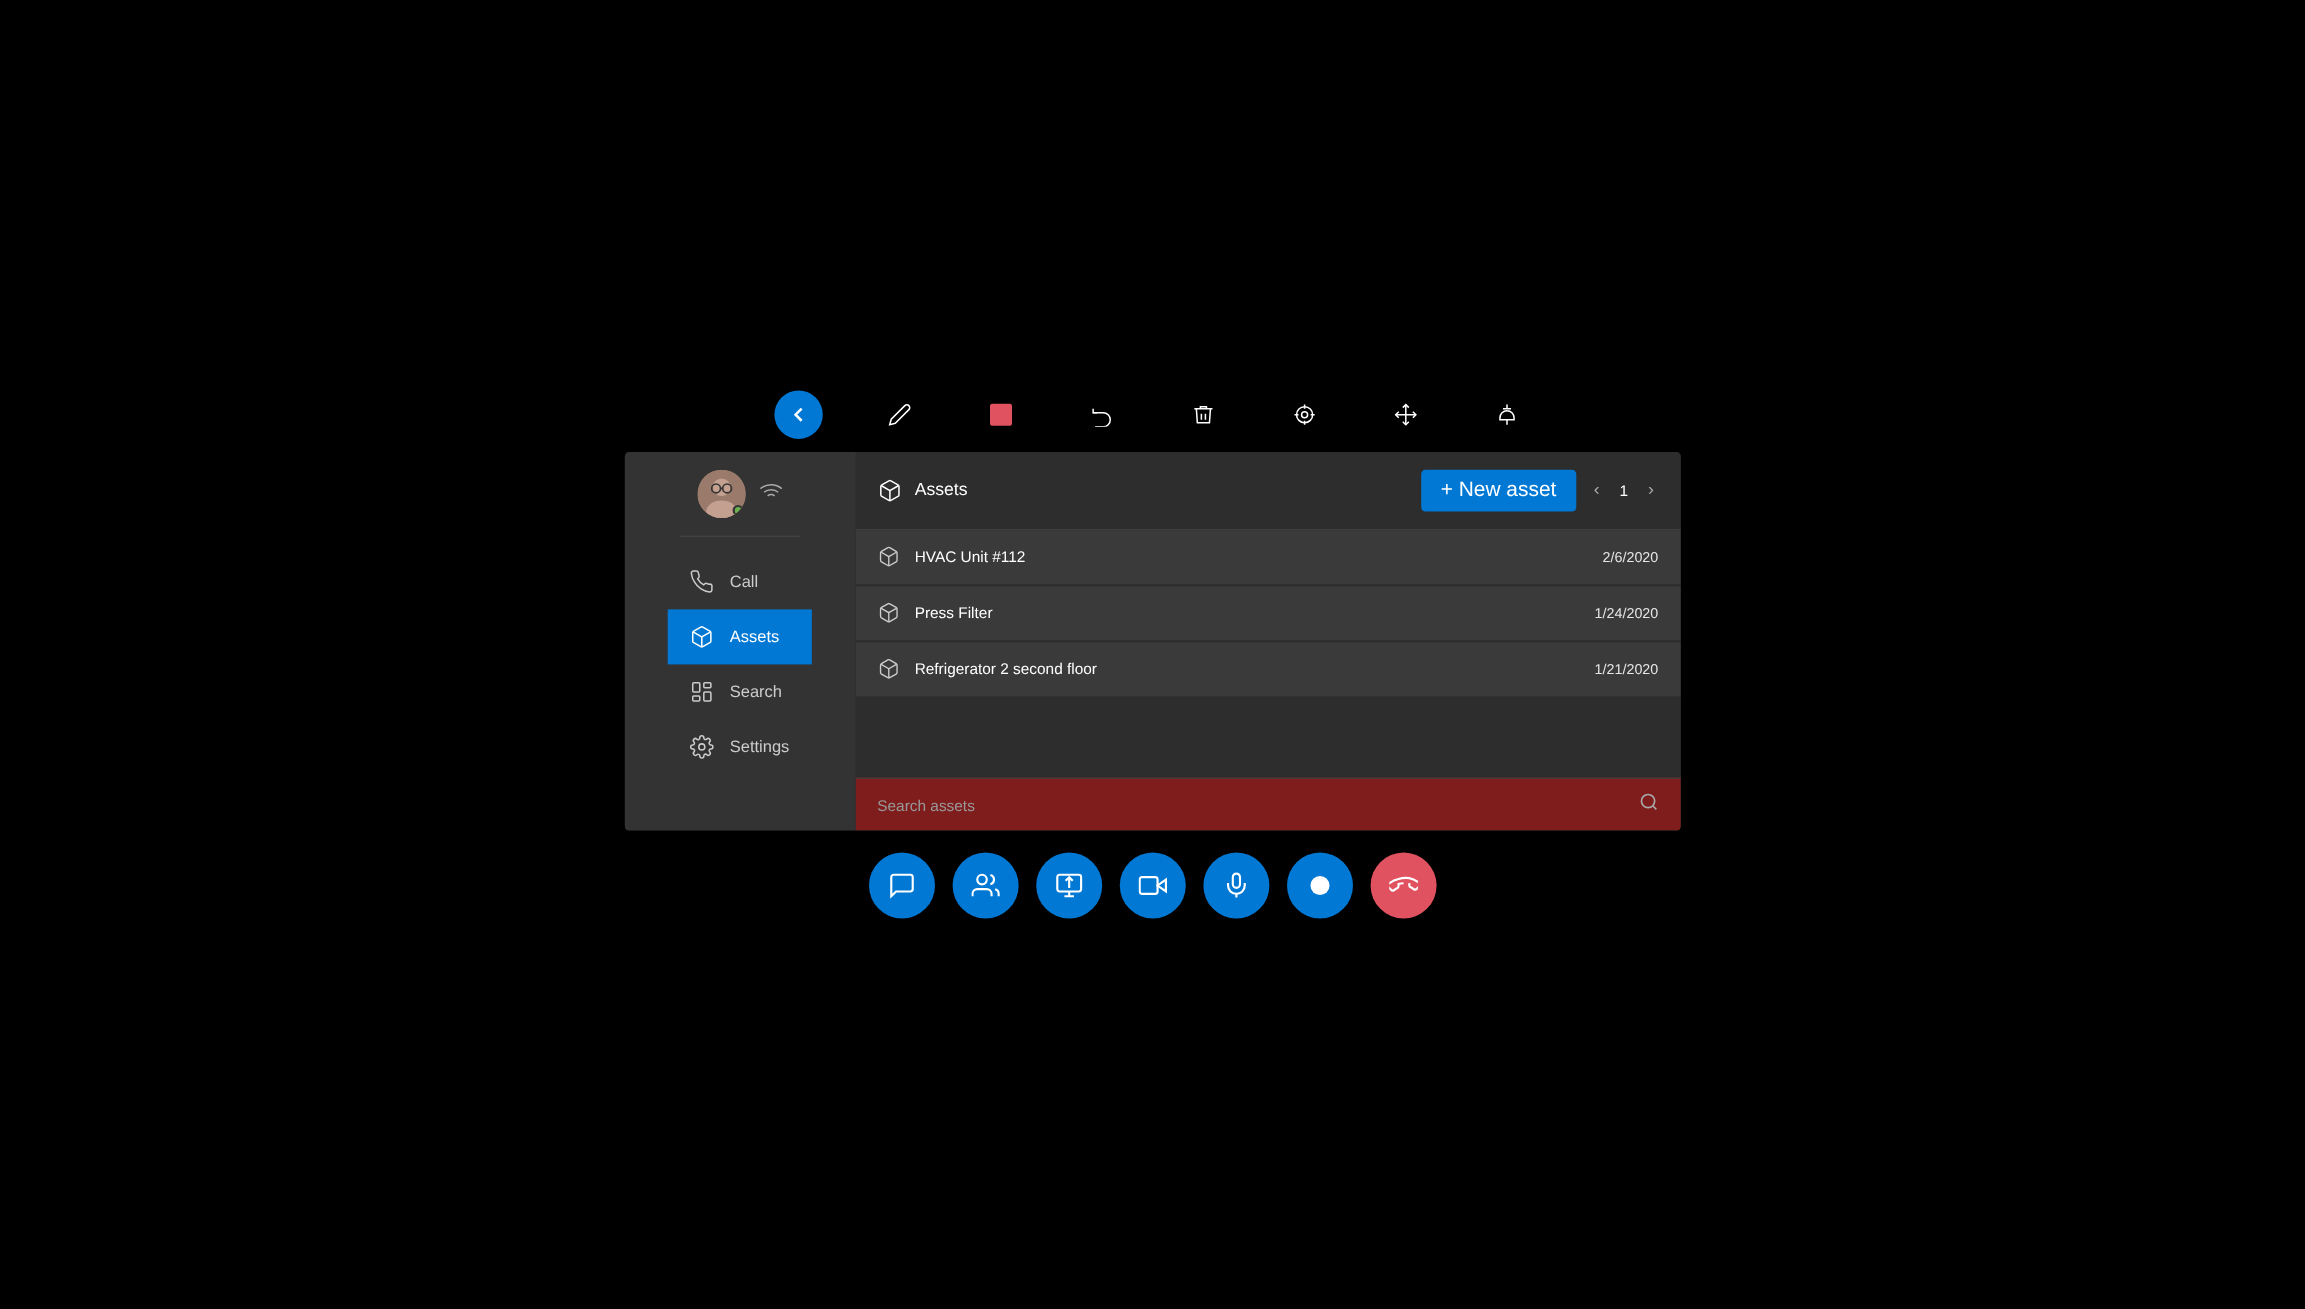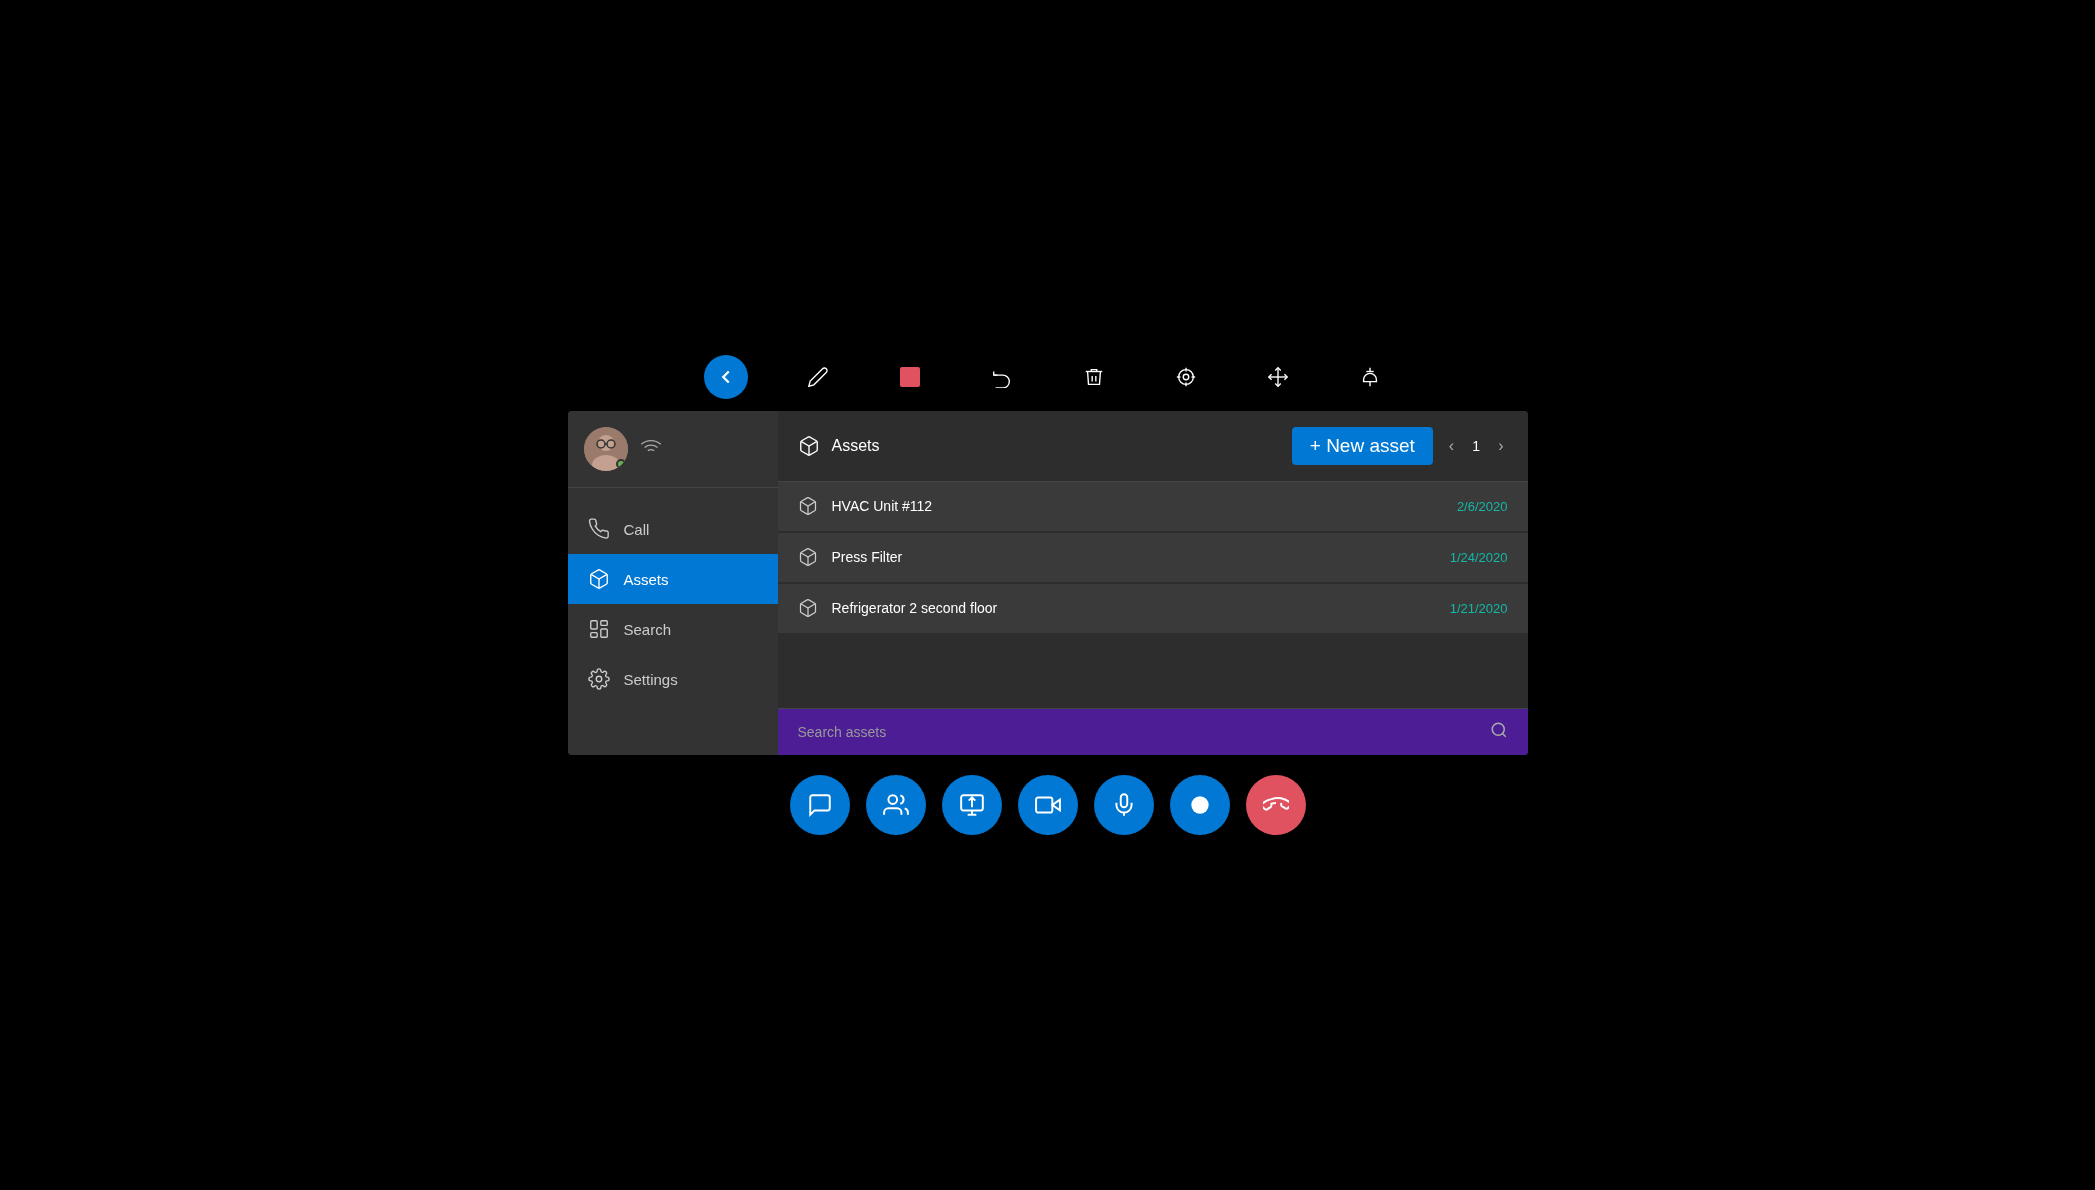--- a/index.html
+++ b/index.html
@@ -70,20 +70,21 @@
       overflow: hidden;
     }
 
     
     .sidebar {
       width: 210px;
       background: #333;
       display: flex;
       flex-direction: column;
       padding-top: 0;
+      align-items: center;
     }
 
     .sidebar-header {
       padding: 16px;
       display: flex;
       align-items: center;
       gap: 12px;
       border-bottom: 1px solid #444;
     }
 
@@ -264,30 +265,30 @@
       stroke-width: 1.5;
       flex-shrink: 0;
     }
 
     .asset-name {
       color: #fff;
       font-size: 14px;
     }
 
     .asset-date {
-      color: #14b8a6;
+      color: #e5e5e5;
       font-size: 13px;
     }
 
     
     .search-bar {
       display: flex;
       align-items: center;
       padding: 12px 20px;
-      background: #4c1d95;
+      background: #7f1d1d;
       border-top: 1px solid #444;
       gap: 22px;
     }
 
     .search-input {
       flex: 1;
       background: transparent;
       border: none;
       outline: none;
       color: #aaa;

